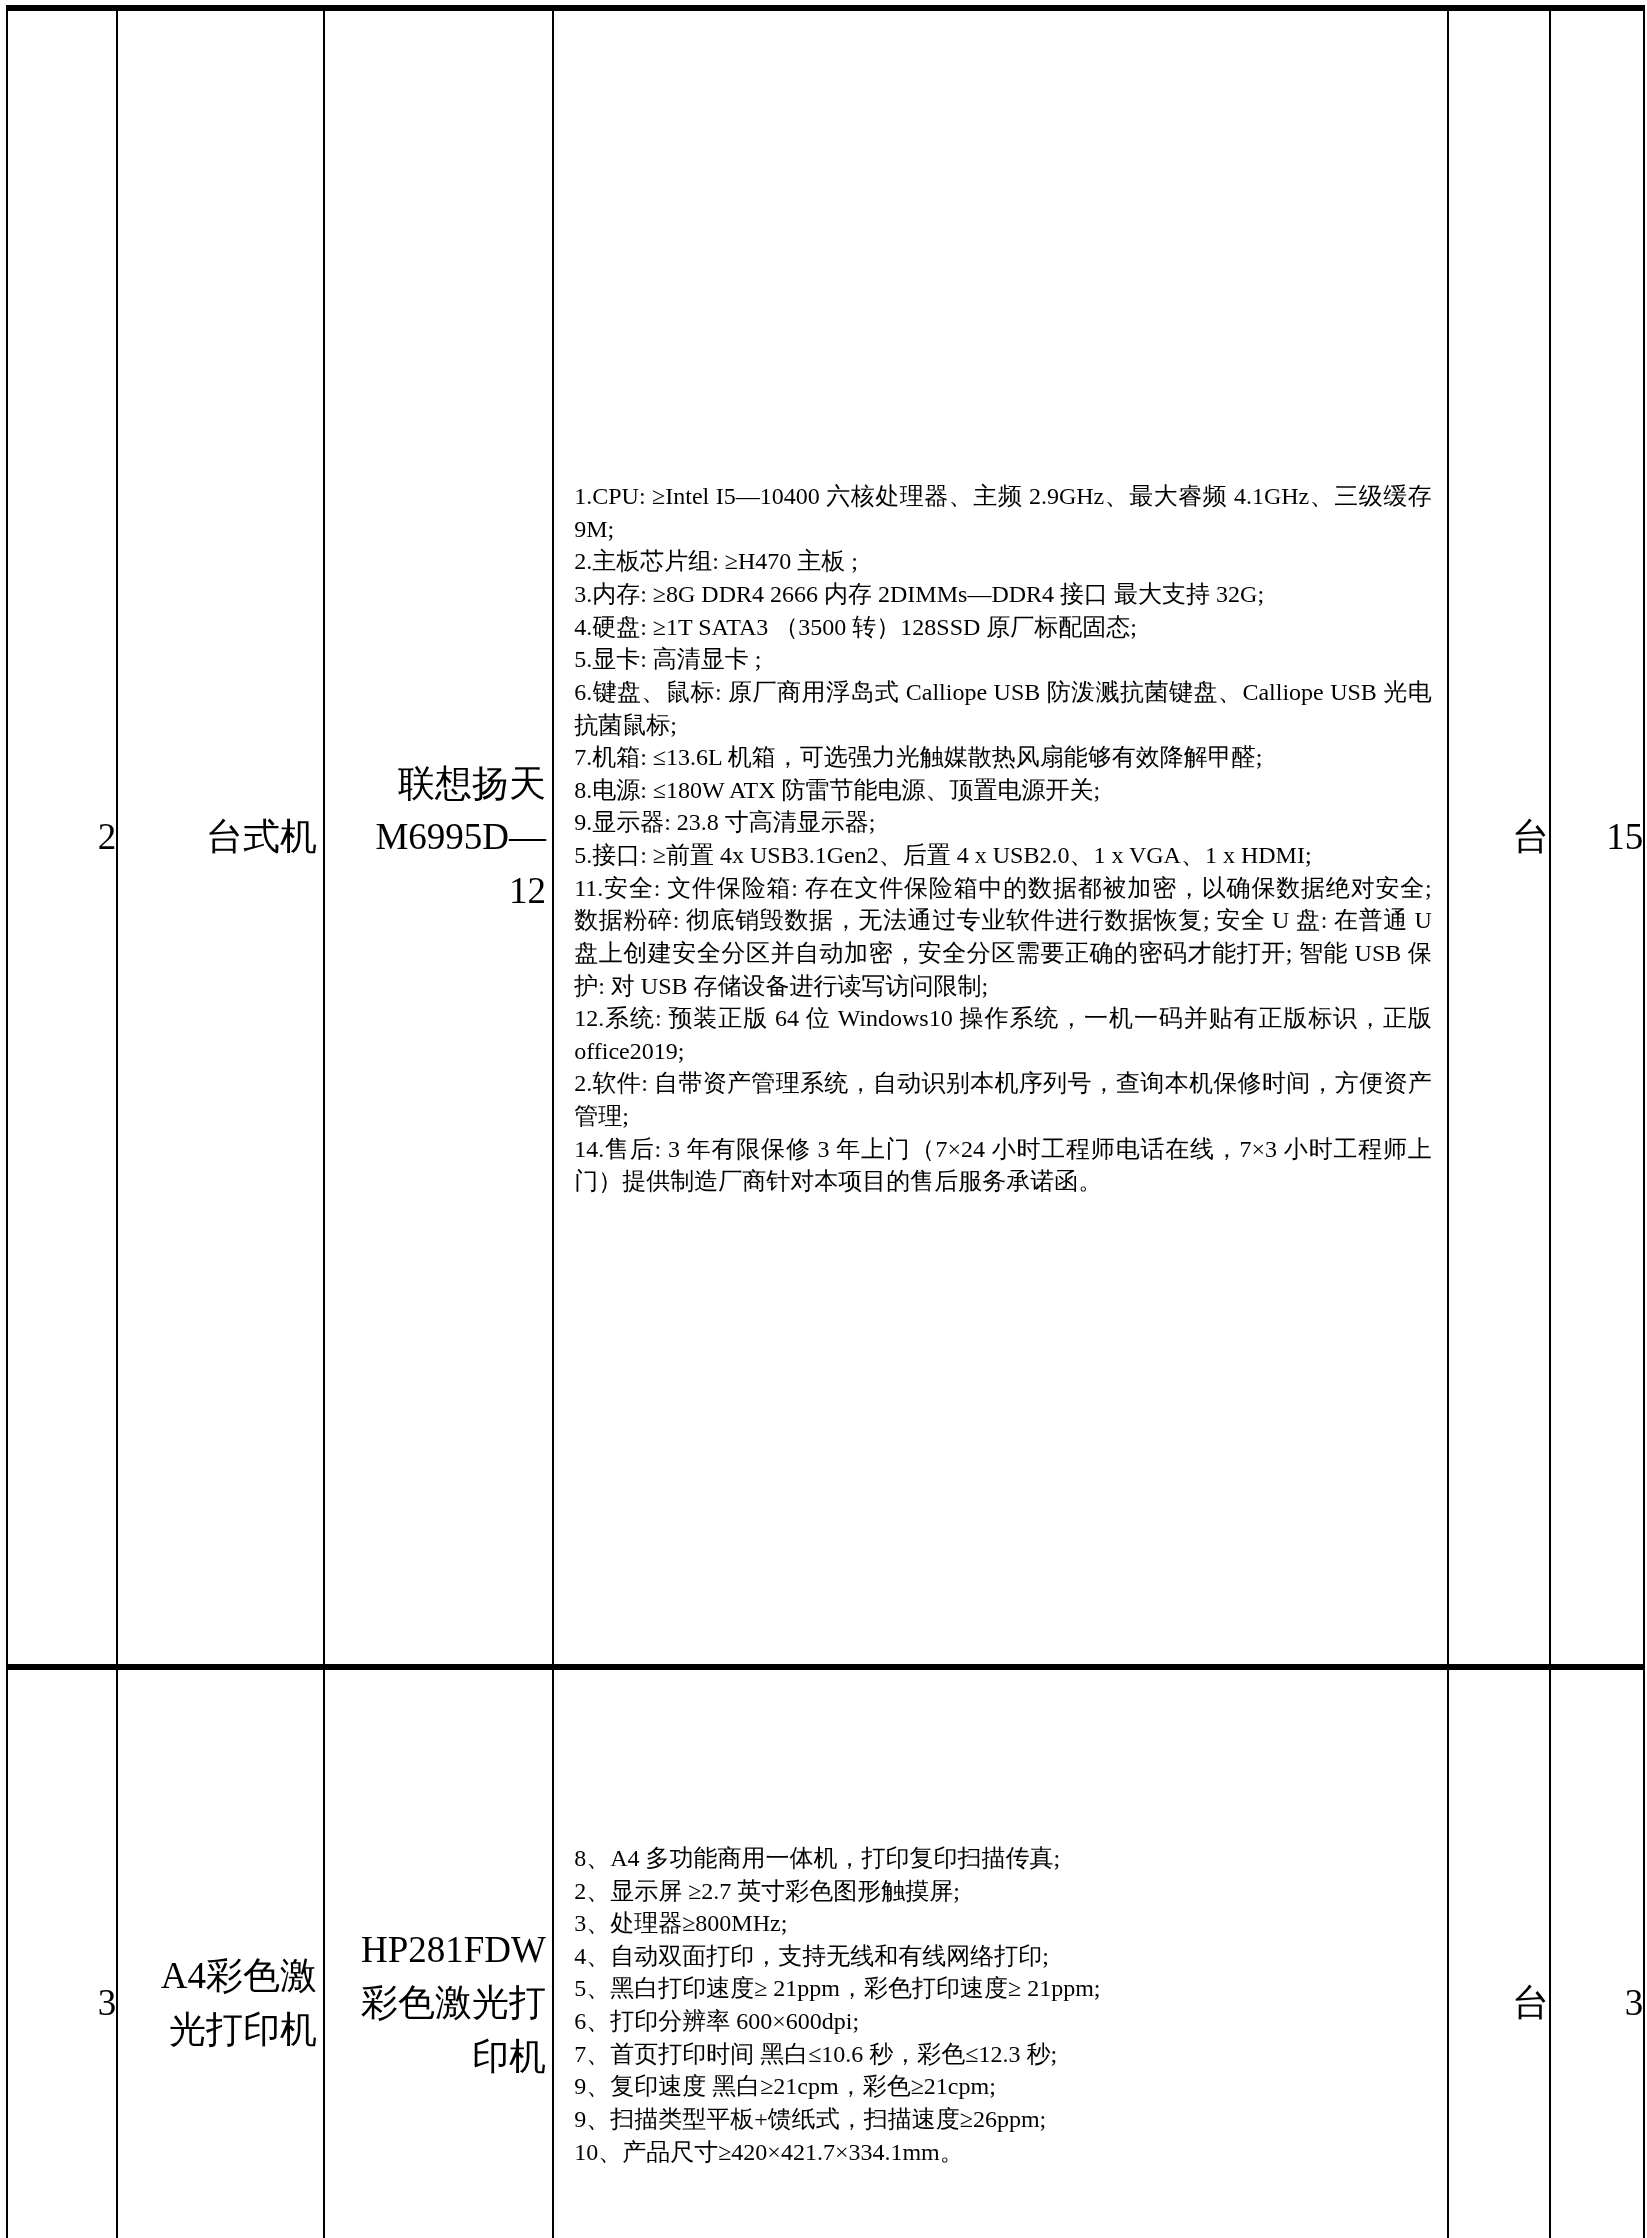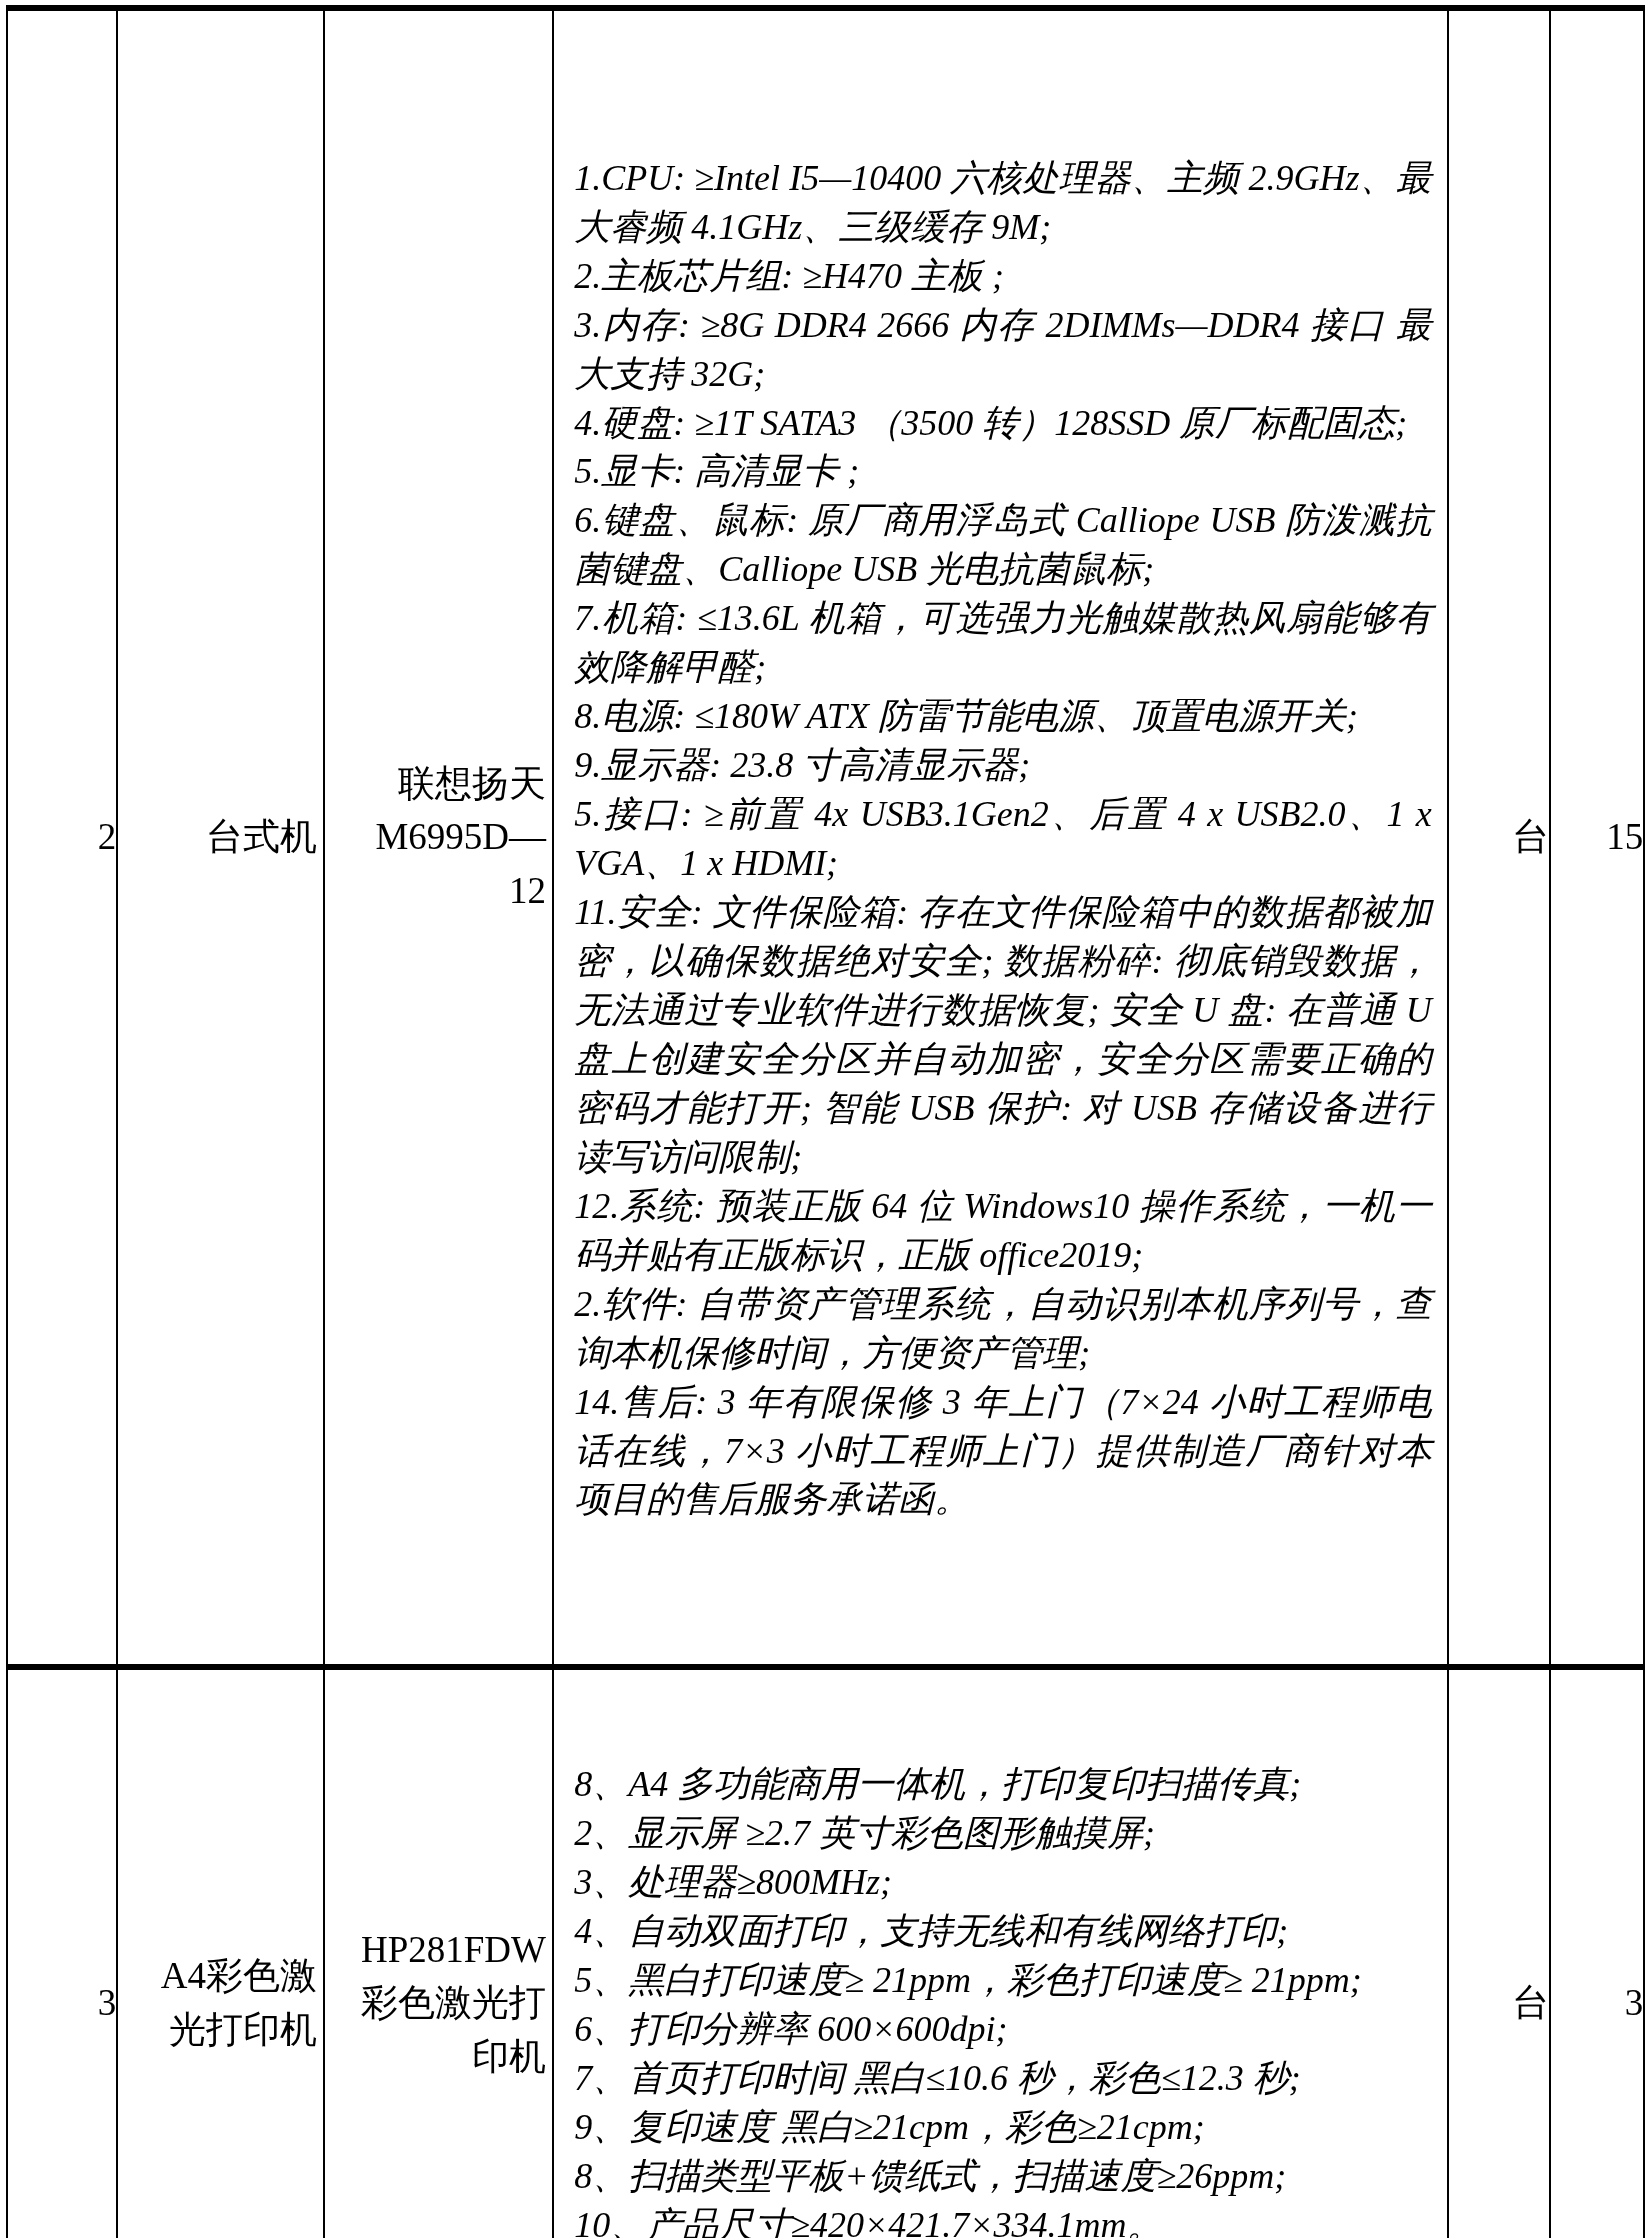--- a/index.html
+++ b/index.html
@@ -39,24 +39,23 @@
     border-top: 6.2px solid #000000;
     border-bottom: 6.2px solid #000000;
     height: 607px;
   }
   td.c-name, td.c-model {
     white-space: pre-line;
     padding: 0 6.2px;
   }
   td.c-spec {
     text-align: justify;
-    font-size: 36px;
+    font-size: 24px;
     padding: 32px 15.4px 28px 20px;
     vertical-align: middle;
-    font-style: italic;
   }
   td.c-spec p {
     margin: 0;
     line-height: 1.36;
   }
 </style>
 </head>
 <body>
 
 <div class="page">
@@ -104,21 +103,21 @@
 印机</td>
         <td class="c-spec">
           <p>8、A4 多功能商用一体机，打印复印扫描传真;</p>
           <p>2、显示屏 ≥2.7 英寸彩色图形触摸屏;</p>
           <p>3、处理器≥800MHz;</p>
           <p>4、自动双面打印，支持无线和有线网络打印;</p>
           <p>5、黑白打印速度≥ 21ppm，彩色打印速度≥ 21ppm;</p>
           <p>6、打印分辨率 600×600dpi;</p>
           <p>7、首页打印时间 黑白≤10.6 秒，彩色≤12.3 秒;</p>
           <p>9、复印速度 黑白≥21cpm，彩色≥21cpm;</p>
-          <p>8、扫描类型平板+馈纸式，扫描速度≥26ppm;</p>
+          <p>9、扫描类型平板+馈纸式，扫描速度≥26ppm;</p>
           <p>10、产品尺寸≥420×421.7×334.1mm。</p>
         </td>
         <td class="c-unit">台</td>
         <td class="c-qty">3</td>
       </tr>
     </tbody>
   </table>
 </div>
 
 

